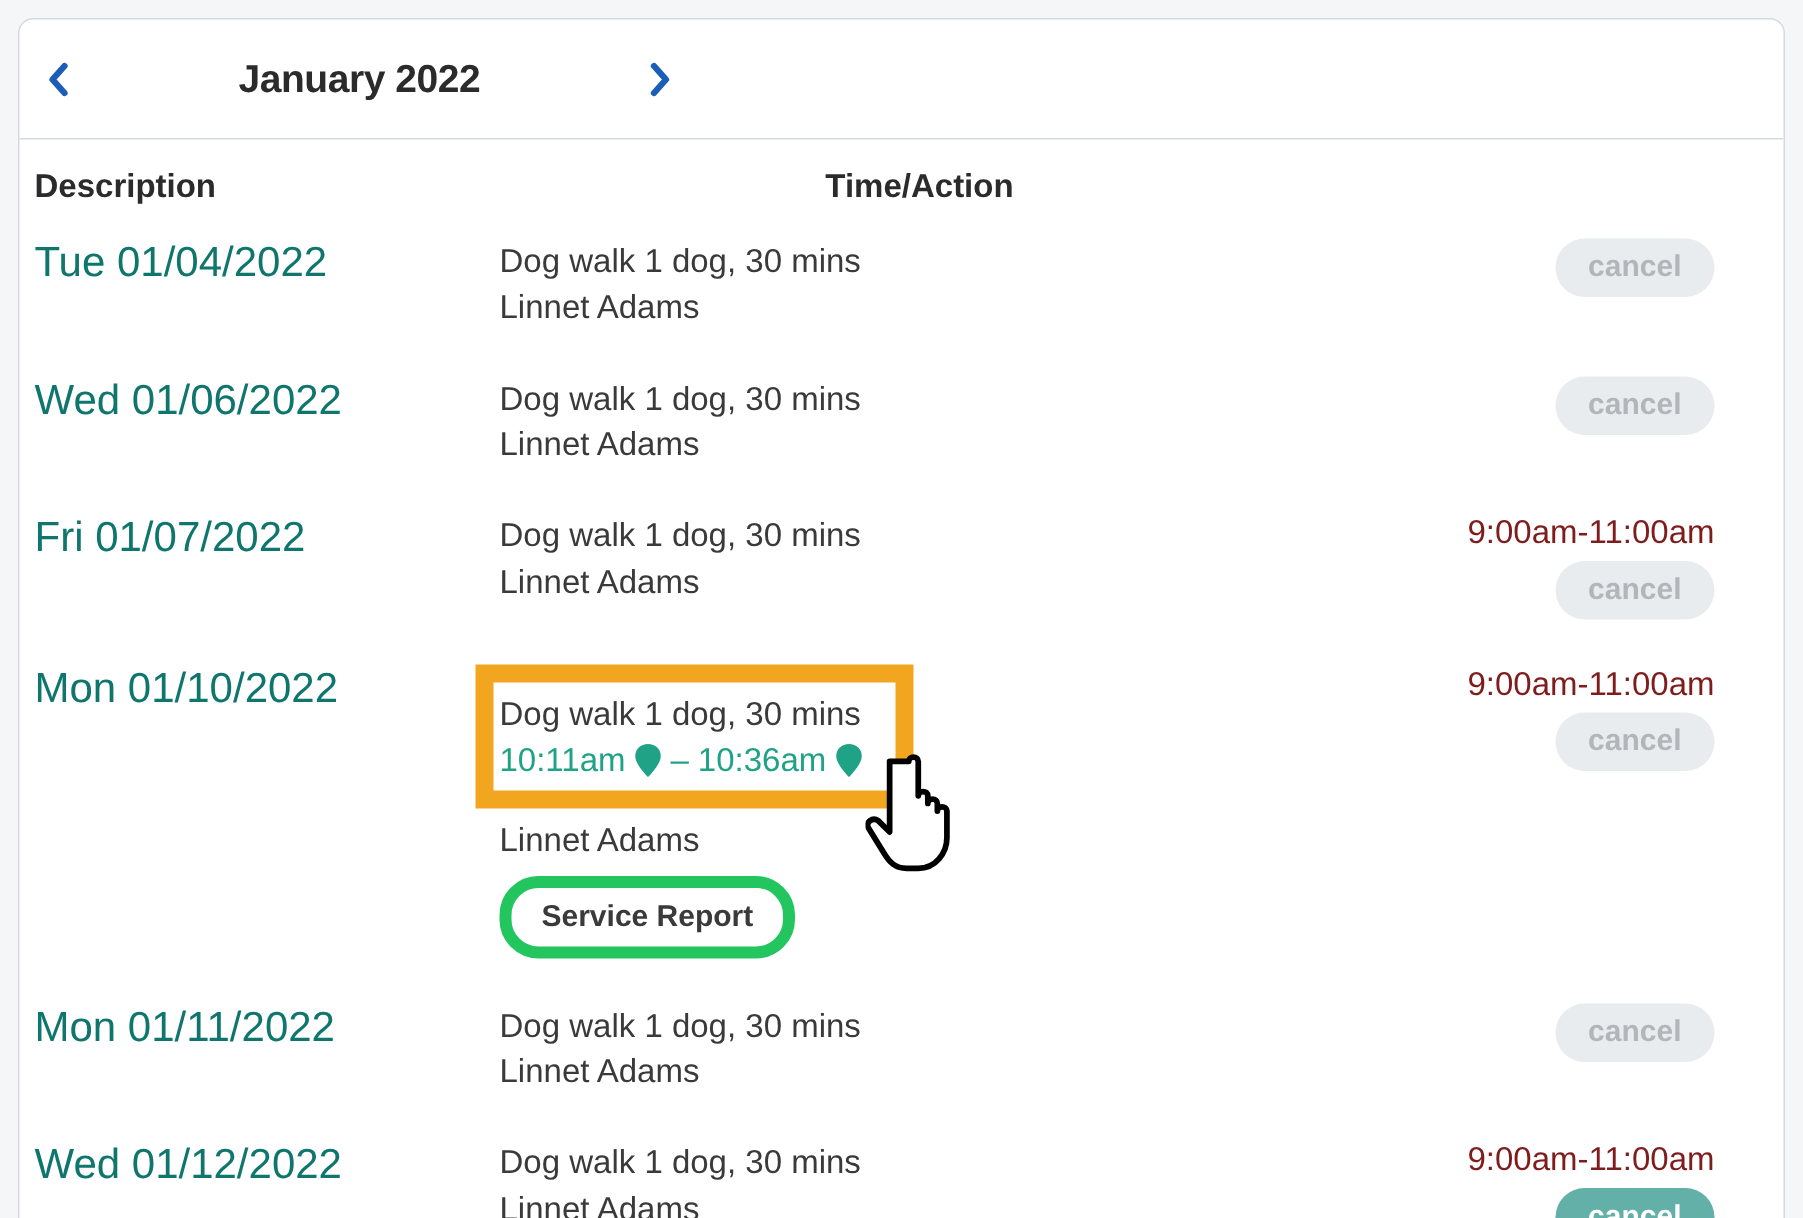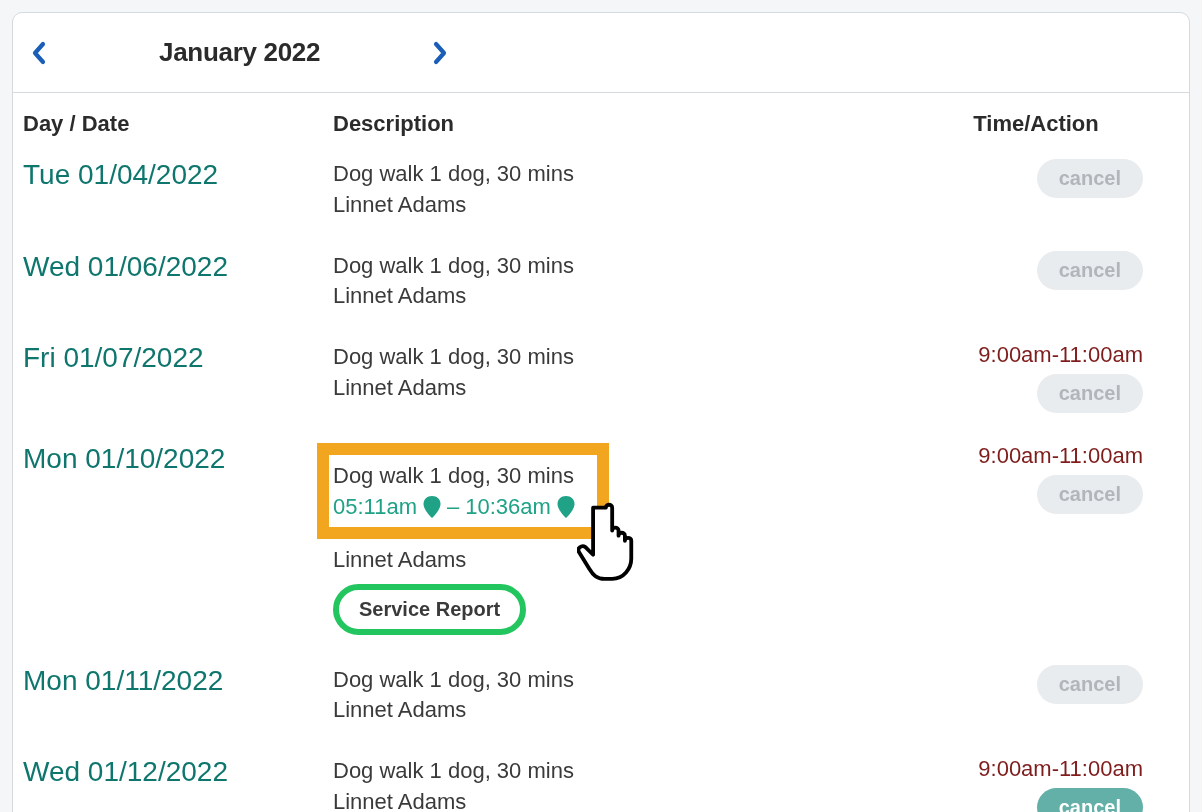--- a/index.html
+++ b/index.html
@@ -104,21 +104,21 @@
       color: #1fa286;
       font-size: 22px;
       flex-wrap: wrap;
     }
     .pin-icon {
       display: inline-flex;
       align-items: center;
     }
     .report-btn {
       display: inline-block;
-      border: 6px solid #22c55e;
+      border: 8px solid #22c55e;
       color: #3a3a3a;
       font-size: 20px;
       font-weight: 600;
       padding: 8px 20px;
       border-radius: 26px;
       background: #fff;
       cursor: pointer;
       margin-top: 8px;
     }
     .cursor-hand {
@@ -140,21 +140,20 @@
     </span>
     <span class="title">January 2022</span>
     <span class="nav-arrow">
       <svg width="20" height="24" viewBox="0 0 16 24">
           <path d="M4 3 L12 12 L4 21" stroke="#1a5eb8" stroke-width="4.2" fill="none" stroke-linecap="round" stroke-linejoin="round"></path>
         </svg>
     </span>
   </div>
 
   <div class="col-headers">
-    <div>Day / Date</div>
     <div>Description</div>
     <div class="right">Time/Action</div>
   </div>
 
   <div class="rows" id="rows-container">
       <div class="row">
         <div class="date-cell">Tue 01/04/2022</div>
         <div class="desc-cell">
           <div>Dog walk 1 dog, 30 mins</div>
           <div>Linnet Adams</div>
@@ -180,21 +179,21 @@
           <div>Linnet Adams</div>
         </div>
         <div class="action-cell">
           <div class="time-range">9:00am-11:00am</div>
           <button class="cancel-btn">cancel</button>
         </div>
       </div>
       <div class="row">
         <div class="date-cell">Mon 01/10/2022</div>
         <div class="desc-cell"><div class="highlight-box"><div>Dog walk 1 dog, 30 mins</div><div class="timestamp">
-              <span>05:11am</span>
+              <span>10:11am</span>
               <span class="pin-icon">
                 <svg width="18" height="22" viewBox="0 0 18 22">
                   <path d="M9 0 C4 0 0.5 3.5 0.5 8 C0.5 14 9 22 9 22 C9 22 17.5 14 17.5 8 C17.5 3.5 14 0 9 0 Z" fill="#1fa286"></path>
                 </svg>
               </span>
               <span>–</span>
               <span>10:36am</span>
               <span class="pin-icon">
                 <svg width="18" height="22" viewBox="0 0 18 22">
                   <path d="M9 0 C4 0 0.5 3.5 0.5 8 C0.5 14 9 22 9 22 C9 22 17.5 14 17.5 8 C17.5 3.5 14 0 9 0 Z" fill="#1fa286"></path>

